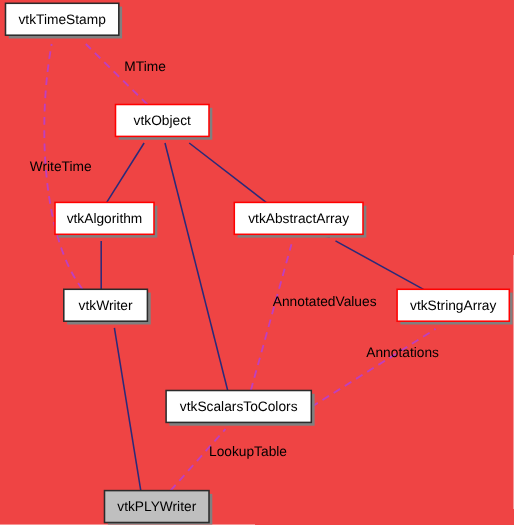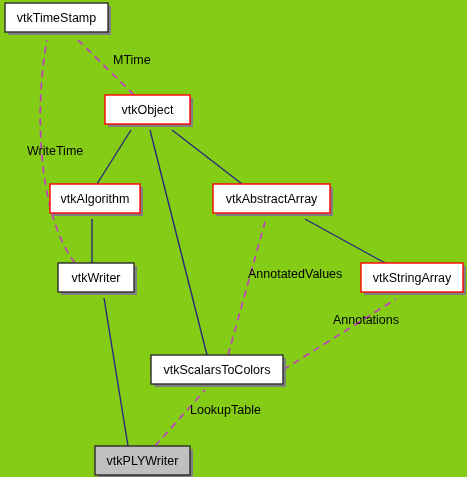--- a/index.html
+++ b/index.html
@@ -7,21 +7,21 @@
     padding: 0;
     background: #ffffff;
   }
   body {
     font-family: "Liberation Sans", sans-serif;
   }
   #diagram-root {
     position: relative;
     width: 467px;
     height: 477px;
-    background: #84cc16;
+    background: #ef4444;
     overflow: hidden;
   }
   svg#uml-canvas {
     position: absolute;
     left: 0;
     top: 0;
     width: 467px;
     height: 477px;
     display: block;
   }

